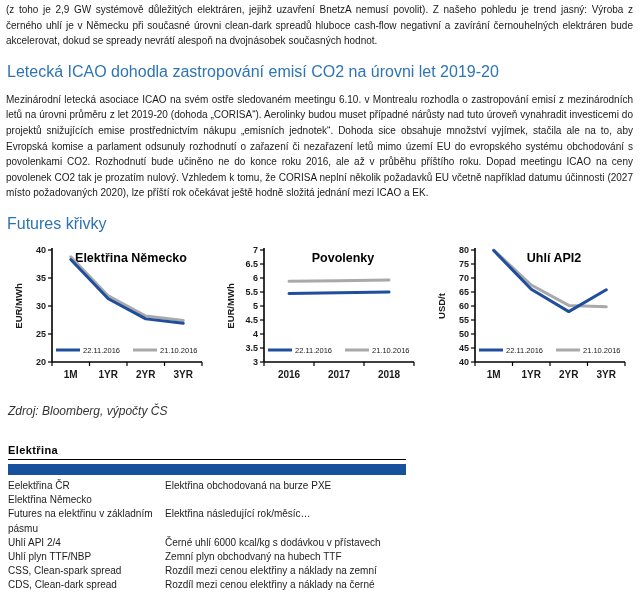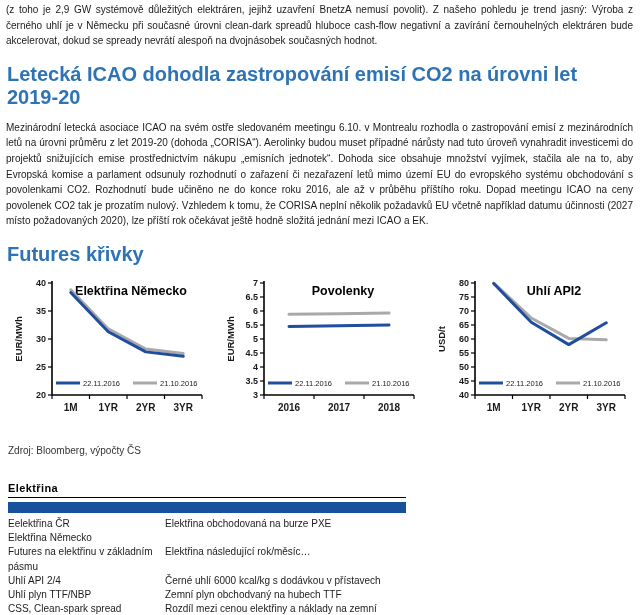--- a/index.html
+++ b/index.html
@@ -6,28 +6,28 @@
   .page{
     width:640px;height:615px;box-sizing:border-box;
     padding:2px 7px 0 6px;
     font-family:"Liberation Sans", sans-serif;
     color:#1a1a1a;background:#fff;overflow:hidden;
   }
   p.body-text{
     margin:0;font-size:10px;line-height:15.6px;text-align:justify;color:#1a1a1a;
   }
   h2.section-heading{
-    font-size:20px;font-weight:bold;color:#2E74B5;margin:14px 0 11px 1px;
+    font-size:16px;font-weight:normal;color:#2E74B5;margin:14px 0 11px 1px;
   }
   .charts-row{
     display:flex;justify-content:space-between;margin:6px 2px 0 6px;
   }
   .chart{width:196px;height:148px;}
   .source-note{
-    margin:20px 0 0 2px;font-size:10px;color:#333;
+    margin:12px 0 0 2px;font-size:12px;font-style:italic;color:#333;
   }
   .glossary{width:398px;margin:26px 0 0 2px;}
   .glossary-title{
     font-size:11px;font-weight:bold;letter-spacing:.4px;color:#000;
     padding:0 0 3px 0;border-bottom:1.6px solid #000;
   }
   .glossary-bar{height:11px;margin-top:4px;}
   .glossary-rows{margin-top:4px;}
   .glossary-row{display:grid;grid-template-columns:157px 1fr;font-size:10px;line-height:14.2px;color:#1c1c1c;}
 </style>

